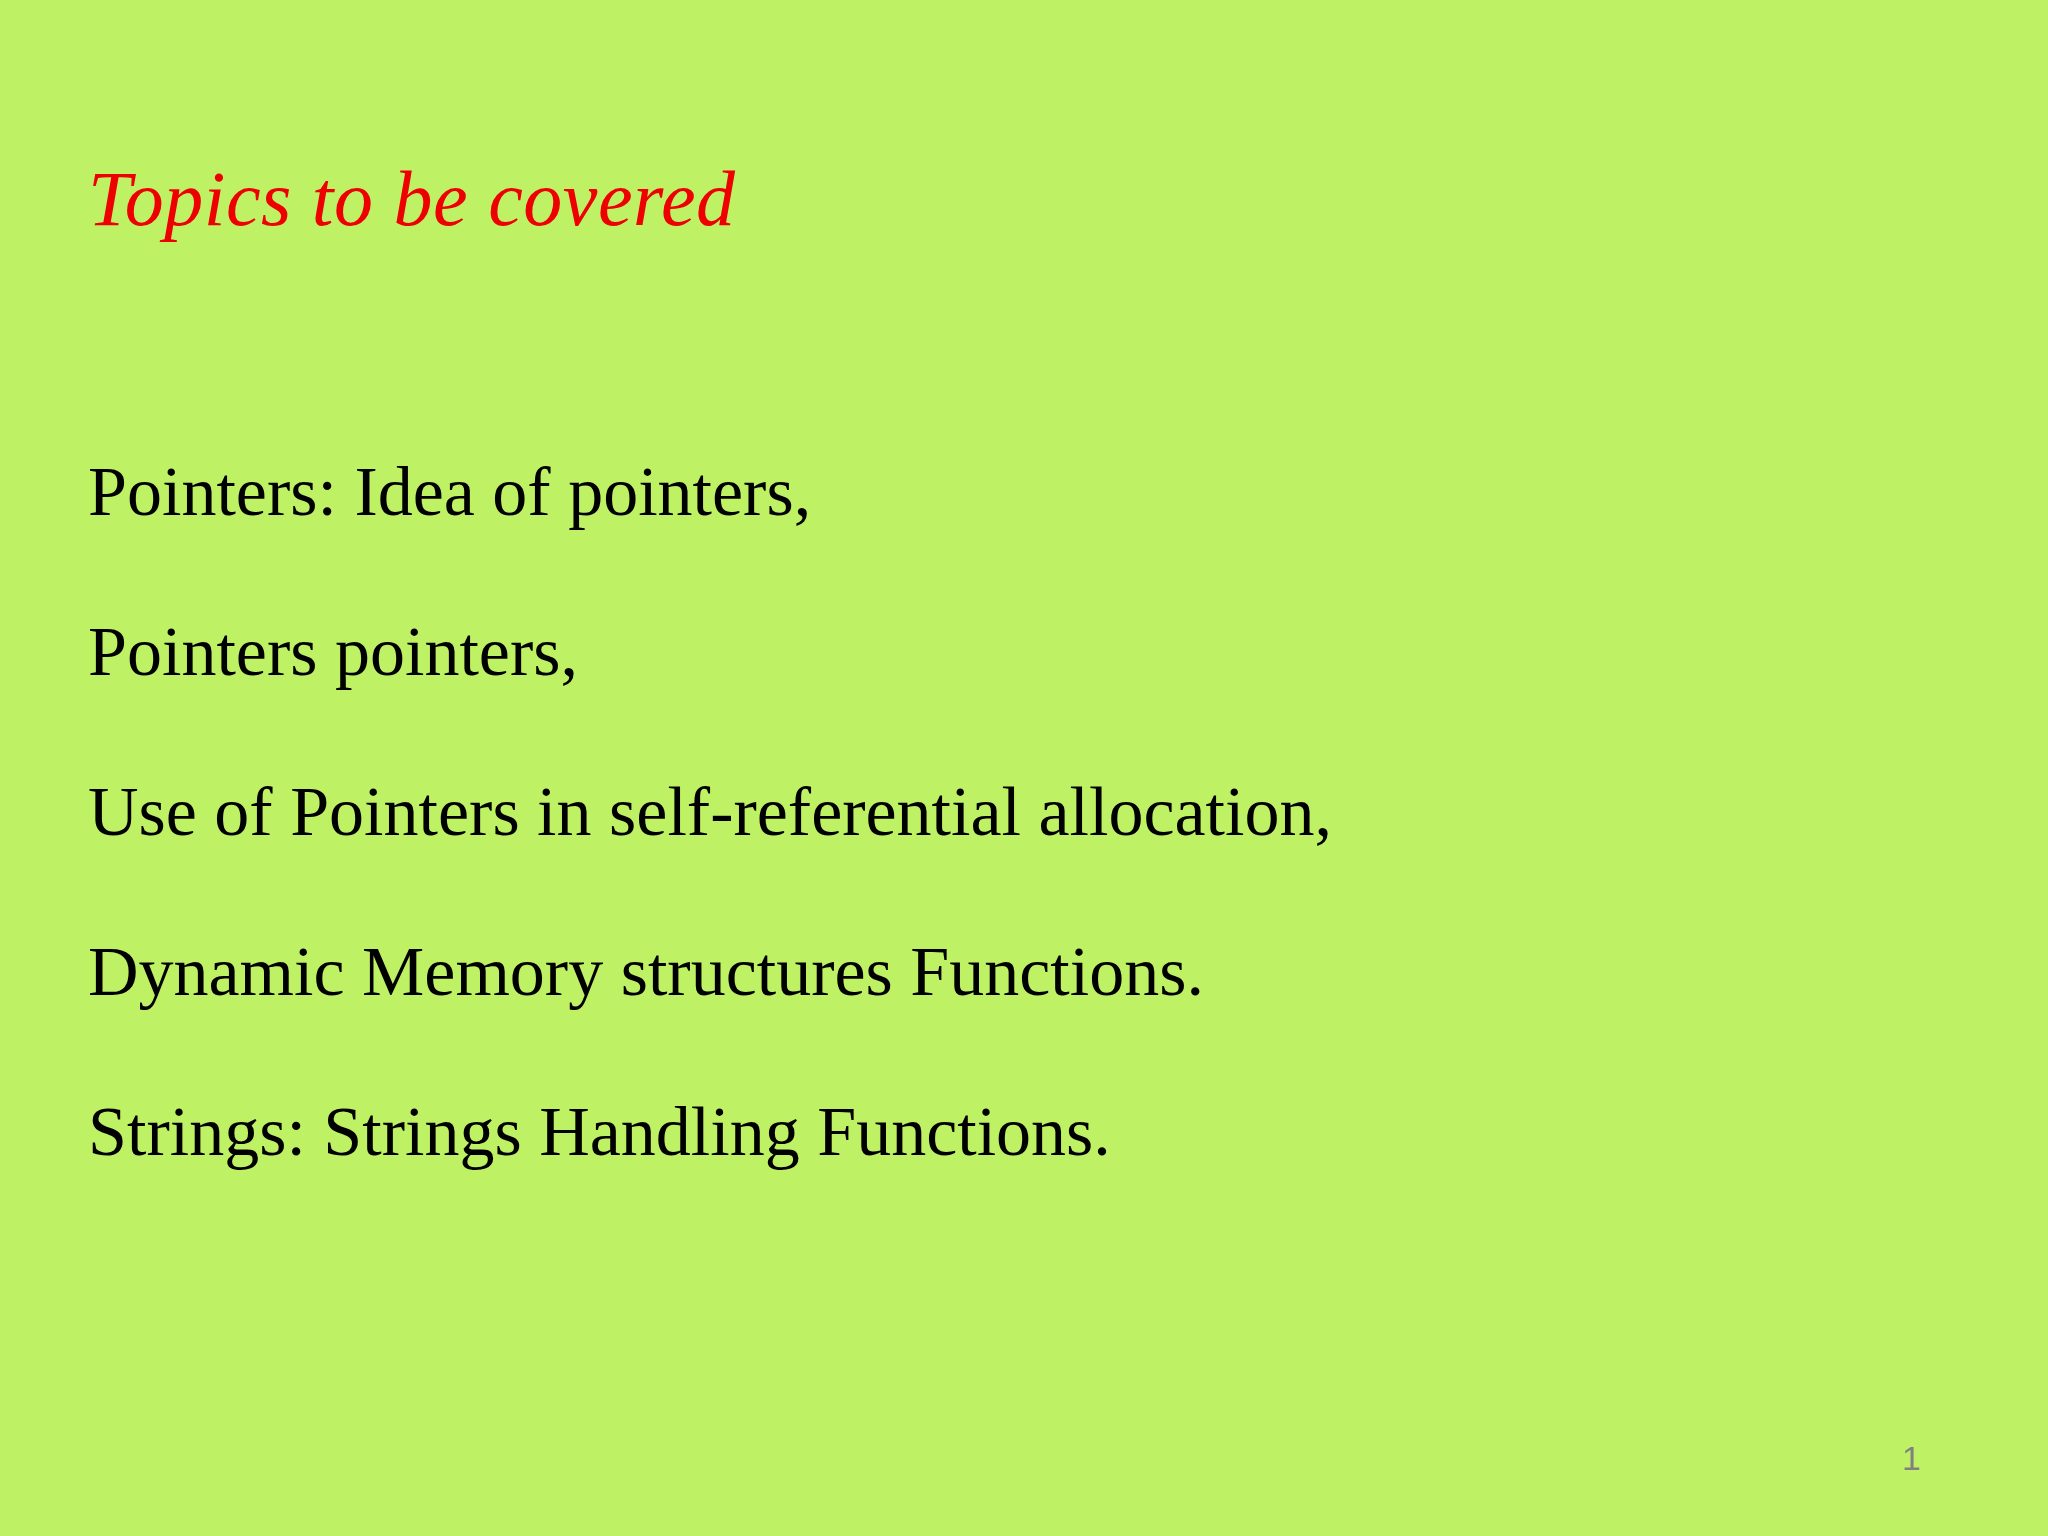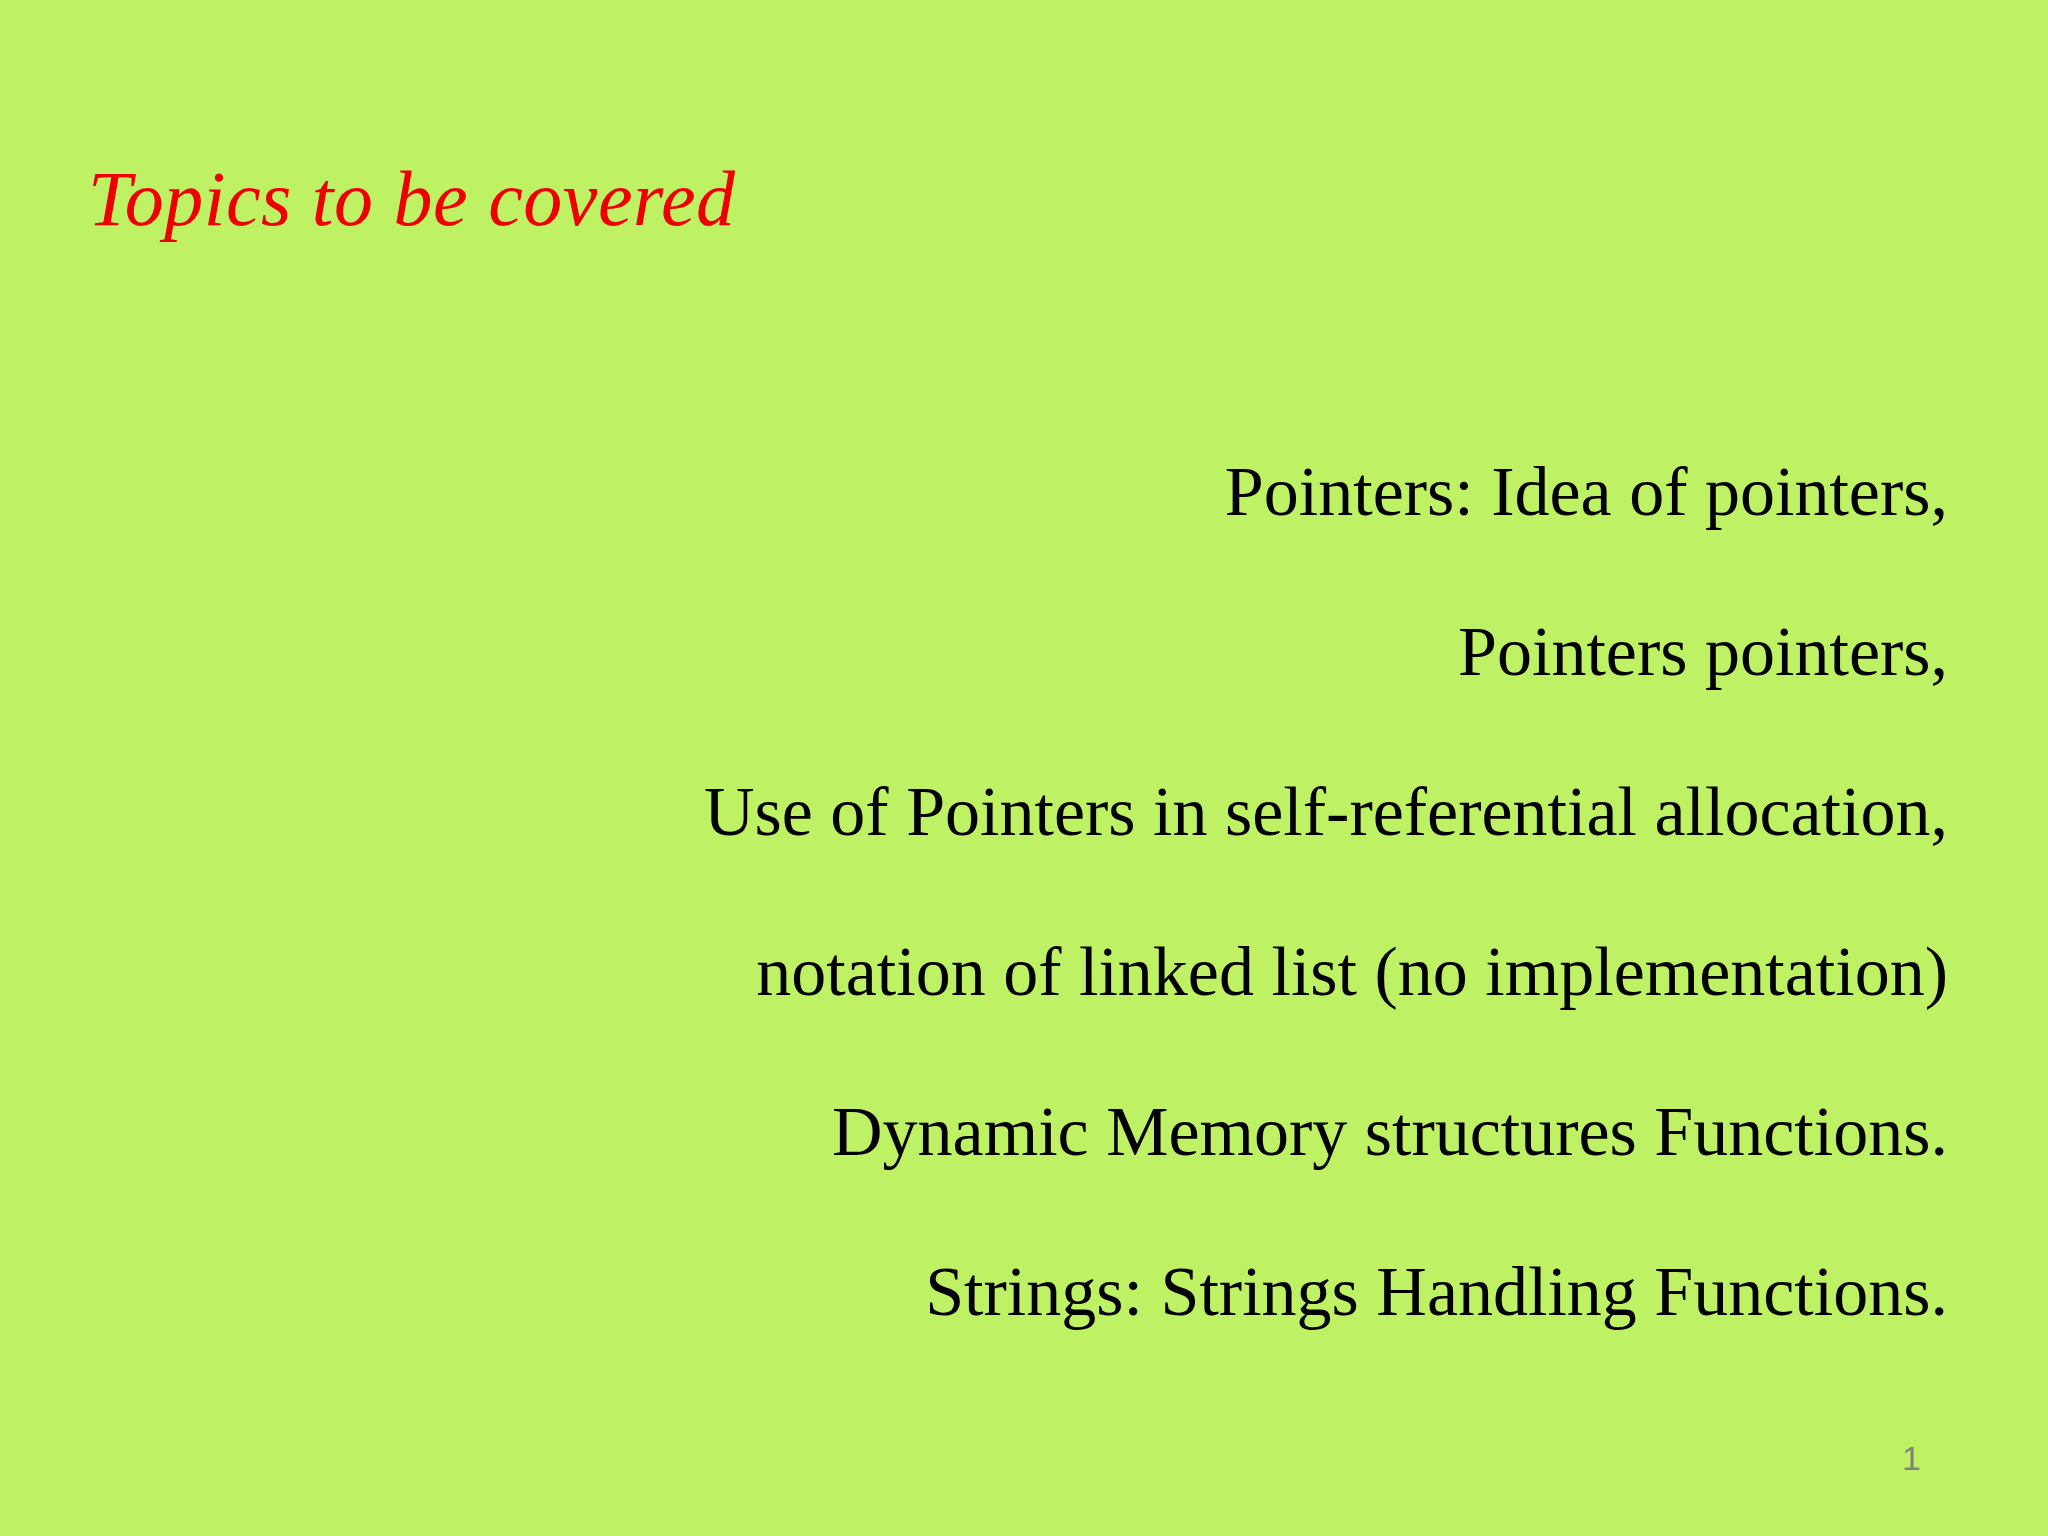--- a/index.html
+++ b/index.html
@@ -30,21 +30,20 @@
     letter-spacing: 0.5px;
   }
   #body-list {
     position: absolute;
     left: 88px;
     top: 412px;
     width: 1860px;
     margin: 0;
     padding: 0;
     list-style: none;
-    text-align: right;
   }
   #body-list li {
     font-family: "Liberation Serif", "DejaVu Serif", serif;
     font-style: normal;
     font-weight: normal;
     font-size: 70px;
     line-height: 160px;
     color: #000000;
     white-space: nowrap;
     margin: 0;
@@ -64,20 +63,19 @@
 <body>
 
 <div id="slide">
 
   <div id="slide-title">Topics to be covered</div>
 
   <ul id="body-list">
     <li>Pointers: Idea of pointers,</li>
     <li>Pointers pointers,</li>
     <li>Use of Pointers in self-referential allocation,</li>
-    <li>notation of linked list (no implementation)</li>
     <li>Dynamic Memory structures Functions.</li>
     <li>Strings: Strings Handling Functions.</li>
   </ul>
 
   <div id="page-number">1</div>
 
 </div>
 
 </body></html>

